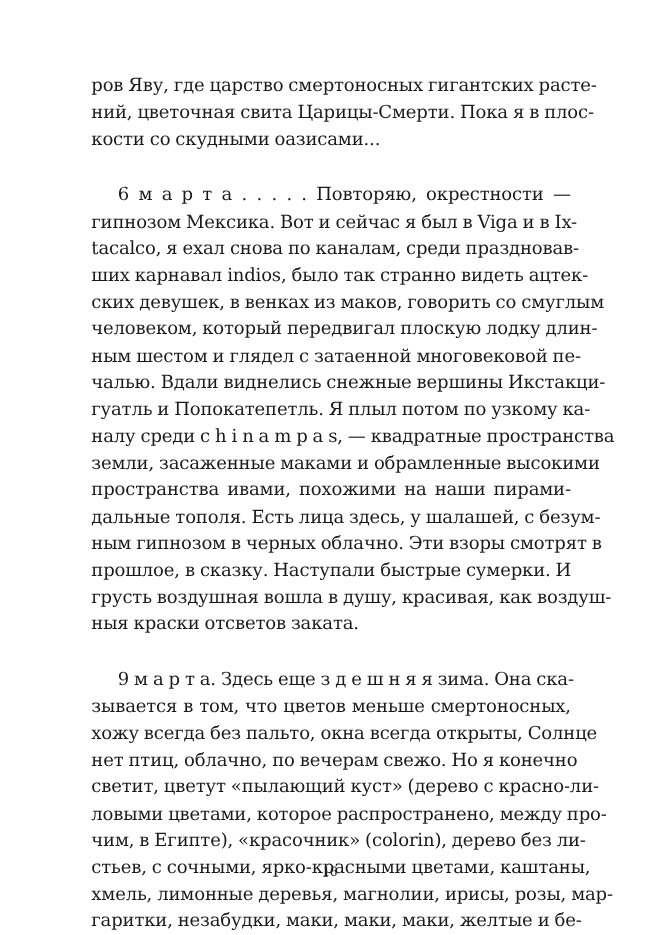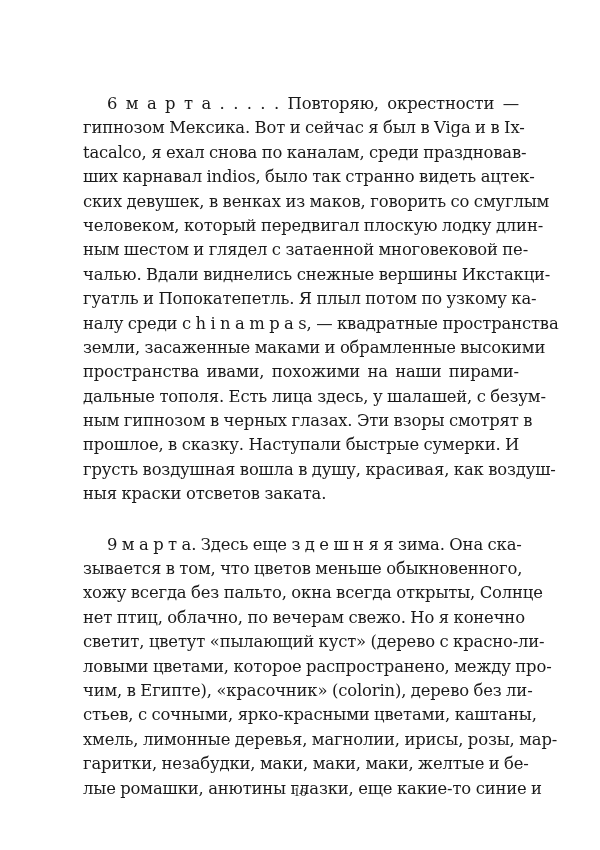--- a/index.html
+++ b/index.html
@@ -53,48 +53,53 @@
       font-family: "Liberation Serif", "DejaVu Serif", serif;
       font-size: 13px;
       color: #222;
     }
   </style>
 </head>
 <body>
 
 <div class="page">
 
+  <div class="para">
+    <span class="line">ров Яву, где царство смертоносных гигантских расте-</span>
+    <span class="line">ний, цветочная свита Царицы-Смерти. Пока я в плос-</span>
+    <span class="line last">кости со скудными оазисами...</span>
+  </div>
 
   <div class="gap small"></div>
 
   <div class="para">
     <span class="line" style="padding-left:24px;width:412px;">6  м а р т а . . . . . Повторяю, окрестности —</span>
     <span class="line">гипнозом Мексика. Вот и сейчас я был в Viga и в Ix-</span>
     <span class="line">tacalco, я ехал снова по каналам, среди праздновав-</span>
     <span class="line">ших карнавал indios, было так странно видеть ацтек-</span>
     <span class="line">ских девушек, в венках из маков, говорить со смуглым</span>
     <span class="line">человеком, который передвигал плоскую лодку длин-</span>
     <span class="line">ным шестом и глядел с затаенной многовековой пе-</span>
     <span class="line">чалью. Вдали виднелись снежные вершины Икстакци-</span>
     <span class="line">гуатль и Попокатепетль. Я плыл потом по узкому ка-</span>
     <span class="line">налу среди  c h i n a m p a s, — квадратные пространства</span>
     <span class="line">земли, засаженные маками и обрамленные высокими</span>
     <span class="line">пространства ивами, похожими на наши пирами-</span>
     <span class="line">дальные тополя. Есть лица здесь, у шалашей, с безум-</span>
-    <span class="line">ным гипнозом в черных глазах. Эти взоры смотрят в</span>
+    <span class="line">ным гипнозом в черных облачно. Эти взоры смотрят в</span>
     <span class="line">прошлое, в сказку. Наступали быстрые сумерки. И</span>
     <span class="line">грусть воздушная вошла в душу, красивая, как воздуш-</span>
     <span class="line last">ныя краски отсветов заката.</span>
   </div>
 
   <div class="gap small"></div>
 
   <div class="para">
     <span class="line" style="padding-left:24px;width:412px;">9  м а р т а. Здесь еще  з д е ш н я я зима. Она ска-</span>
-    <span class="line">зывается в том, что цветов меньше обыкновенного,</span>
+    <span class="line">зывается в том, что цветов меньше смертоносных,</span>
     <span class="line">хожу всегда без пальто, окна всегда открыты, Солнце</span>
     <span class="line">нет птиц, облачно, по вечерам свежо. Но я конечно</span>
     <span class="line">светит, цветут «пылающий куст» (дерево с красно-ли-</span>
     <span class="line">ловыми цветами, которое распространено, между про-</span>
     <span class="line">чим, в Египте), «красочник» (colorin), дерево без ли-</span>
     <span class="line">стьев, с сочными, ярко-красными цветами, каштаны,</span>
     <span class="line">хмель, лимонные деревья, магнолии, ирисы, розы, мар-</span>
     <span class="line">гаритки, незабудки, маки, маки, маки, желтые и бе-</span>
     <span class="line">лые ромашки, анютины глазки, еще какие-то синие и</span>
 

